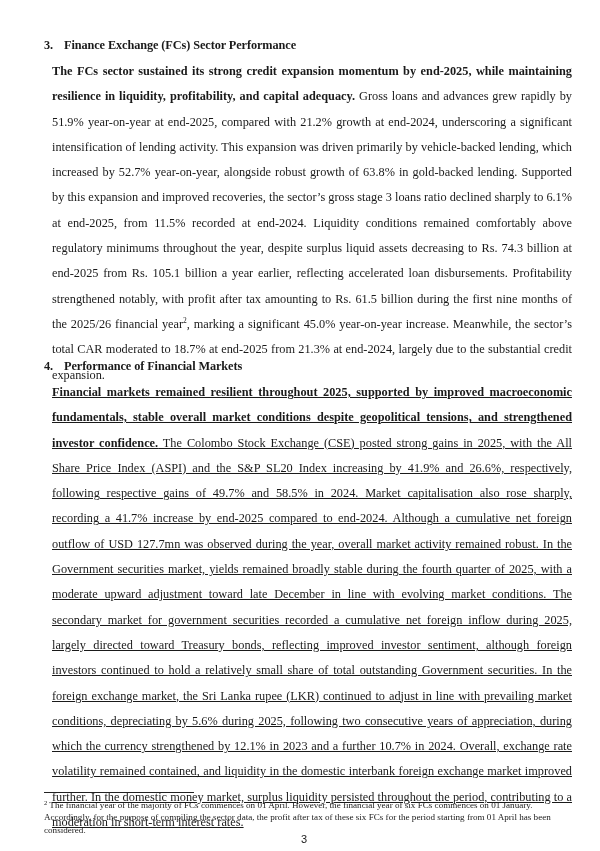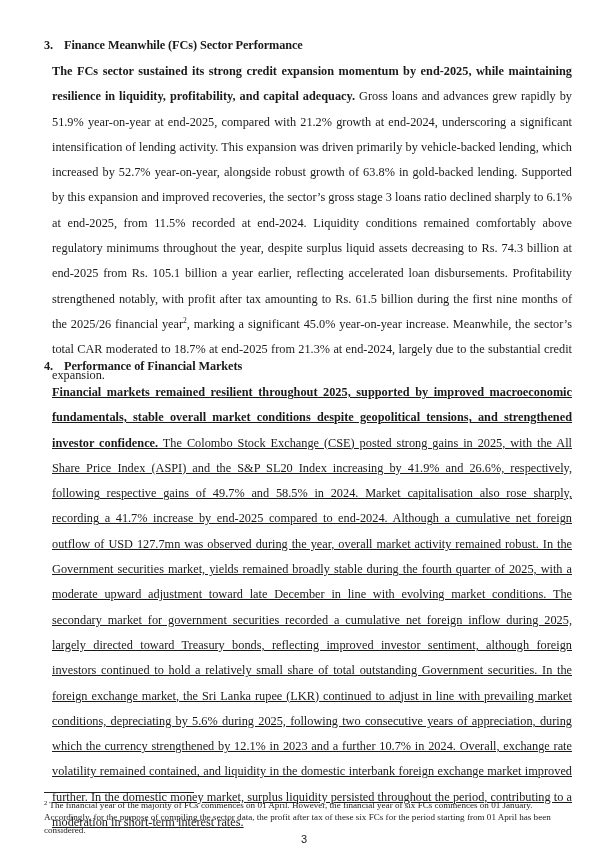--- a/index.html
+++ b/index.html
@@ -17,21 +17,21 @@
   .footnote sup { font-size:6.5px; vertical-align:3px; }
   sup.fn { font-size:7.5px; vertical-align:5px; line-height:0; }
   .pagenum { position:absolute; left:0; width:520px; top:833px; text-align:center; font-family:"Liberation Sans", sans-serif; font-size:11px; }
 </style>
 </head>
 <body>
 
 <div class="page">
 
   <div class="heading" style="top:38px;">
-    <span class="num">3.</span><span>Finance Meanwhile (FCs) Sector Performance</span>
+    <span class="num">3.</span><span>Finance Exchange (FCs) Sector Performance</span>
   </div>
 
   <div class="para" style="top:59px;">
     <b>The FCs sector sustained its strong credit expansion momentum by end-2025, while maintaining resilience in liquidity, profitability, and capital adequacy.</b><span> Gross loans and advances grew rapidly by 51.9% year-on-year at end-2025, compared with 21.2% growth at end-2024, underscoring a significant intensification of lending activity. This expansion was driven primarily by vehicle-backed lending, which increased by 52.7% year-on-year, alongside robust growth of 63.8% in gold-backed lending. Supported by this expansion and improved recoveries, the sector’s gross stage 3 loans ratio declined sharply to 6.1% at end-2025, from 11.5% recorded at end-2024. Liquidity conditions remained comfortably above regulatory minimums throughout the year, despite surplus liquid assets decreasing to Rs. 74.3 billion at end-2025 from Rs. 105.1 billion a year earlier, reflecting accelerated loan disbursements. Profitability strengthened notably, with profit after tax amounting to Rs. 61.5 billion during the first nine months of the 2025/26 financial year</span><sup class="fn">2</sup><span>, marking a significant 45.0% year-on-year increase. Meanwhile, the sector’s total CAR moderated to 18.7% at end-2025 from 21.3% at end-2024, largely due to the substantial credit expansion.</span>
   </div>
 
   <div class="heading" style="top:359px;">
     <span class="num">4.</span><span>Performance of Financial Markets</span>
   </div>
 

